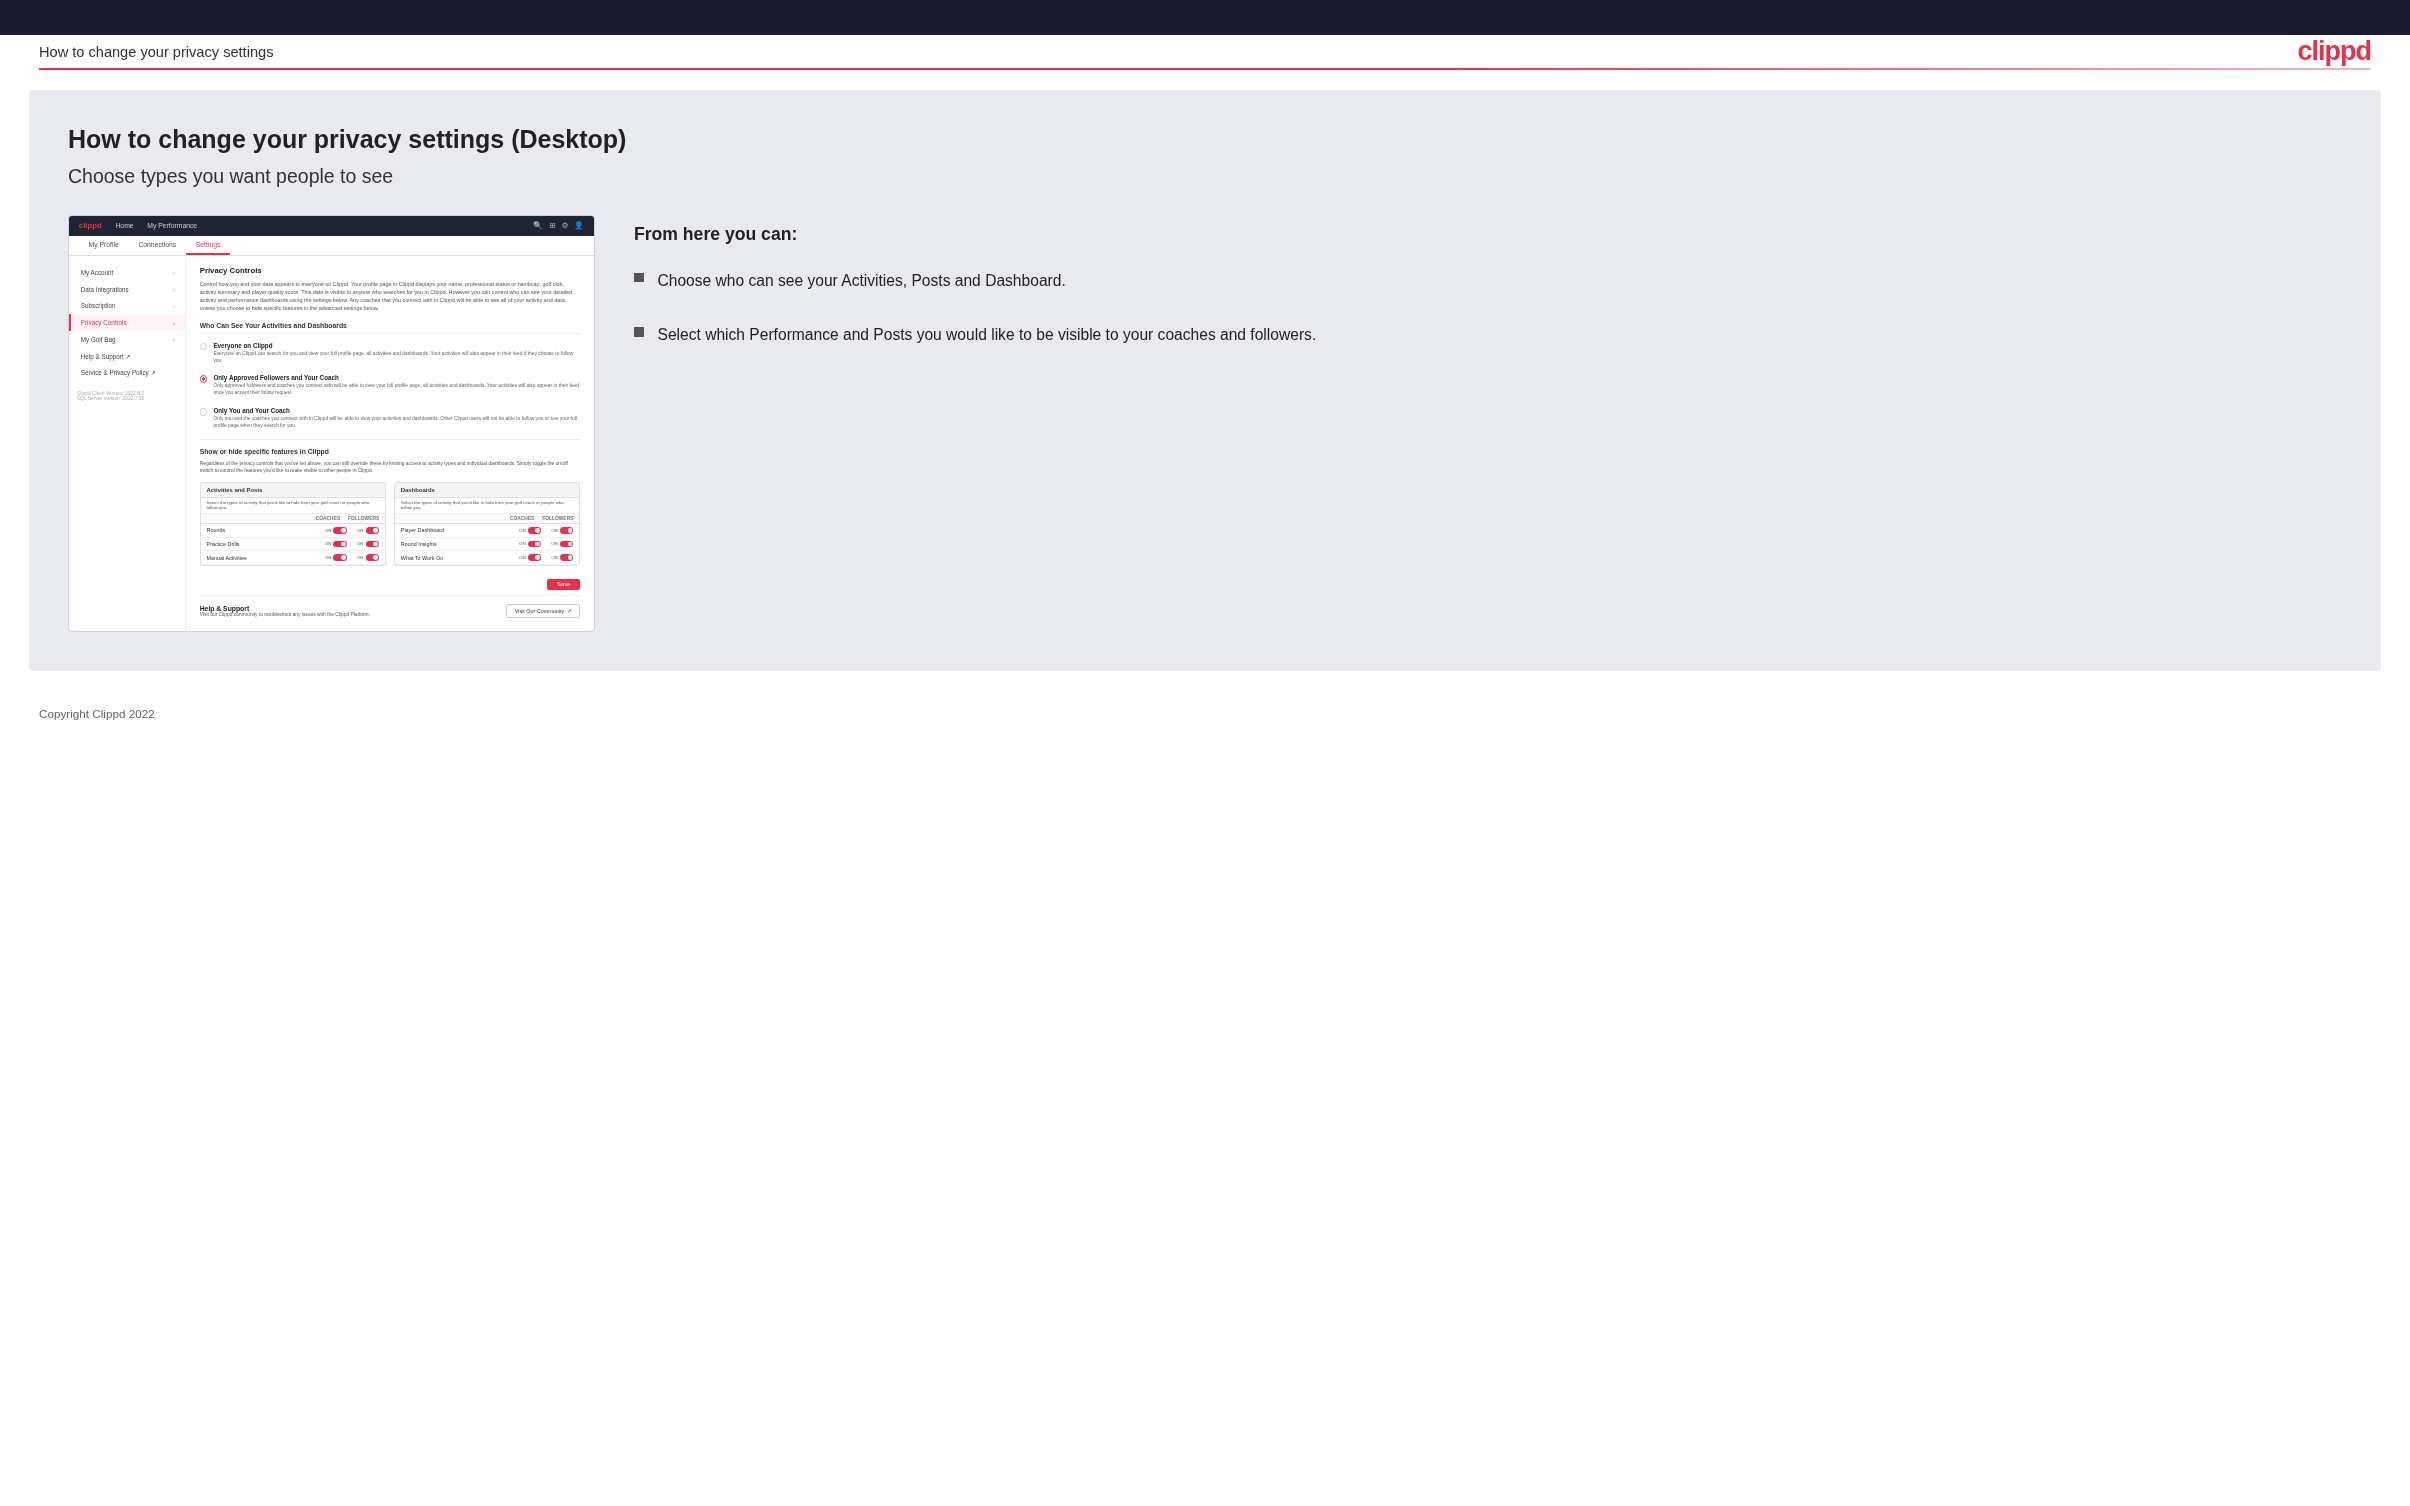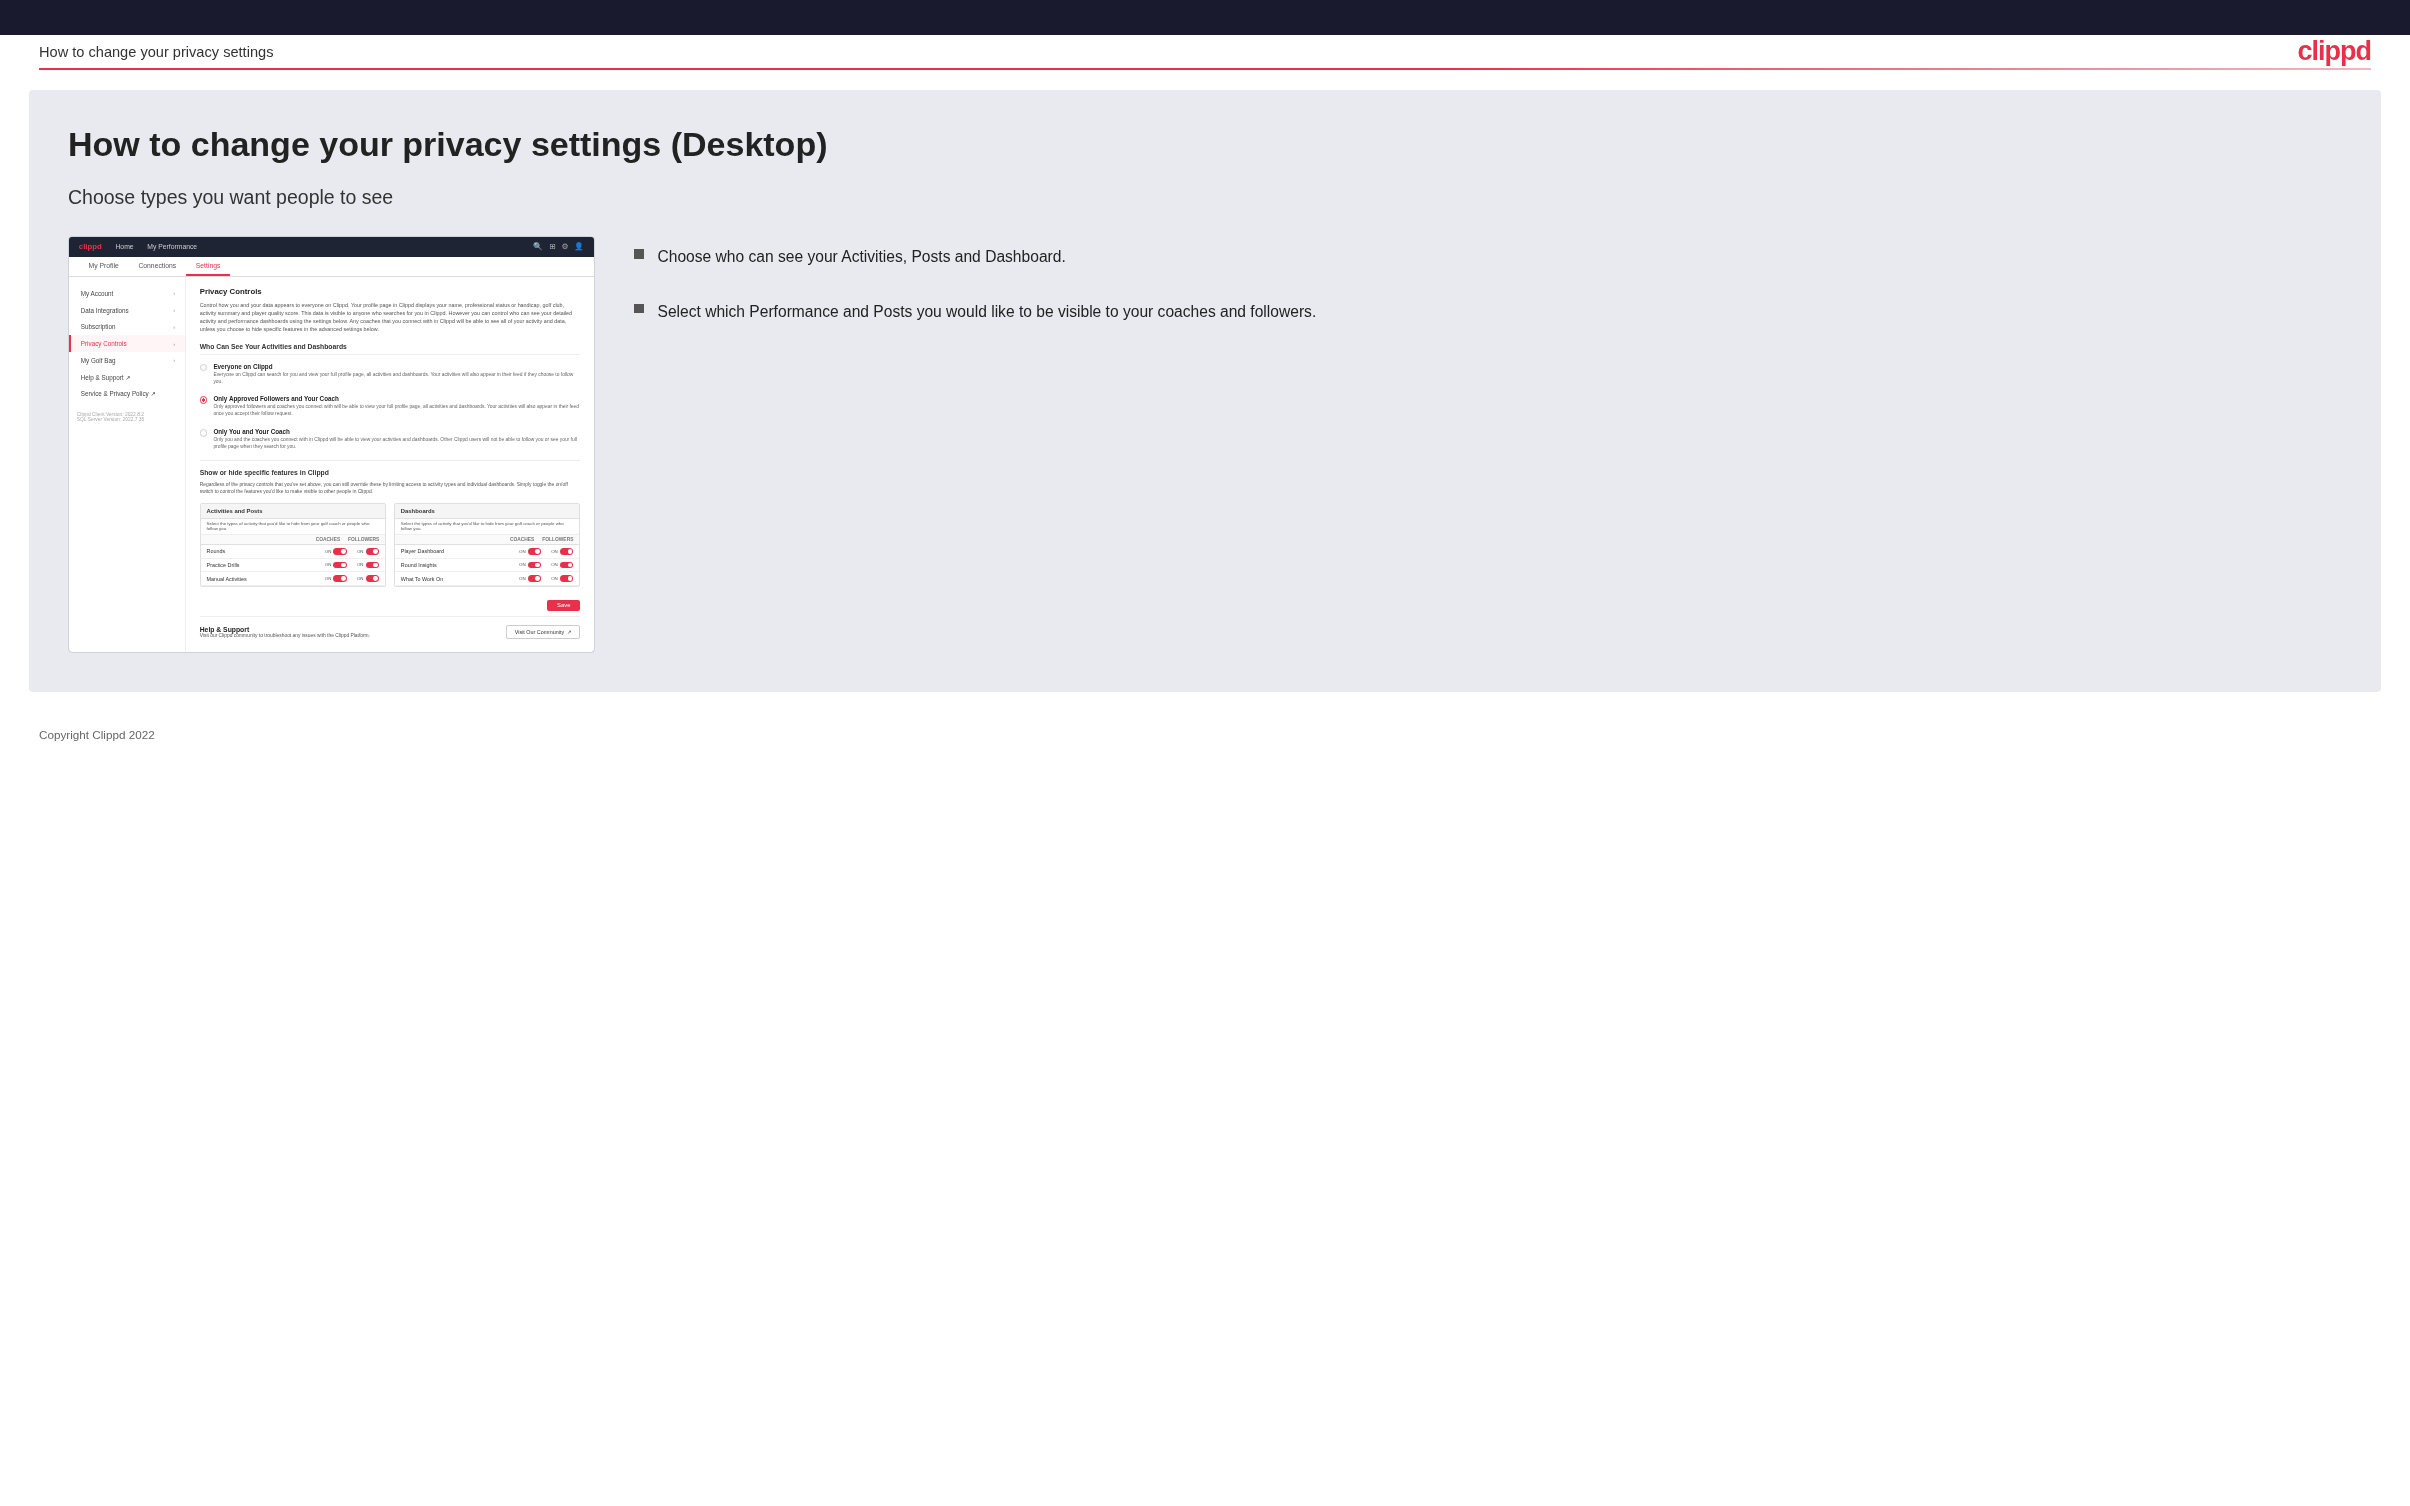--- a/index.html
+++ b/index.html
@@ -46,24 +46,24 @@
 
     
     .main-content {
       background: #e8eaf0;
       margin: 19.5px 29px;
       padding: 35px 39px 39px;
       border-radius: 3.9px;
     }
 
     .page-heading {
-      font-size: 34px;
+      font-size: 25px;
       font-weight: 700;
       color: #222;
-      margin-bottom: 22px;
+      margin-bottom: 11px;
     }
     .page-subheading {
       font-size: 19.5px;
       color: #333;
       font-weight: 400;
       margin-bottom: 27px;
     }
 
     .content-row {
       display: flex;
@@ -615,20 +615,21 @@
               <span>Visit Our Community</span>
               <span>↗</span>
             </div>
           </div>
 
         </div>
       </div>
     </div>
 
     <div class="right-panel">
+      <div class="from-here">From here you can:</div>
       <ul class="bullet-list">
         <li class="bullet-item">
           <div class="bullet-square"></div>
           <span class="bullet-text">Choose who can see your Activities, Posts and Dashboard.</span>
         </li>
         <li class="bullet-item">
           <div class="bullet-square"></div>
           <span class="bullet-text">Select which Performance and Posts you would like to be visible to your coaches and followers.</span>
         </li>
       </ul>

